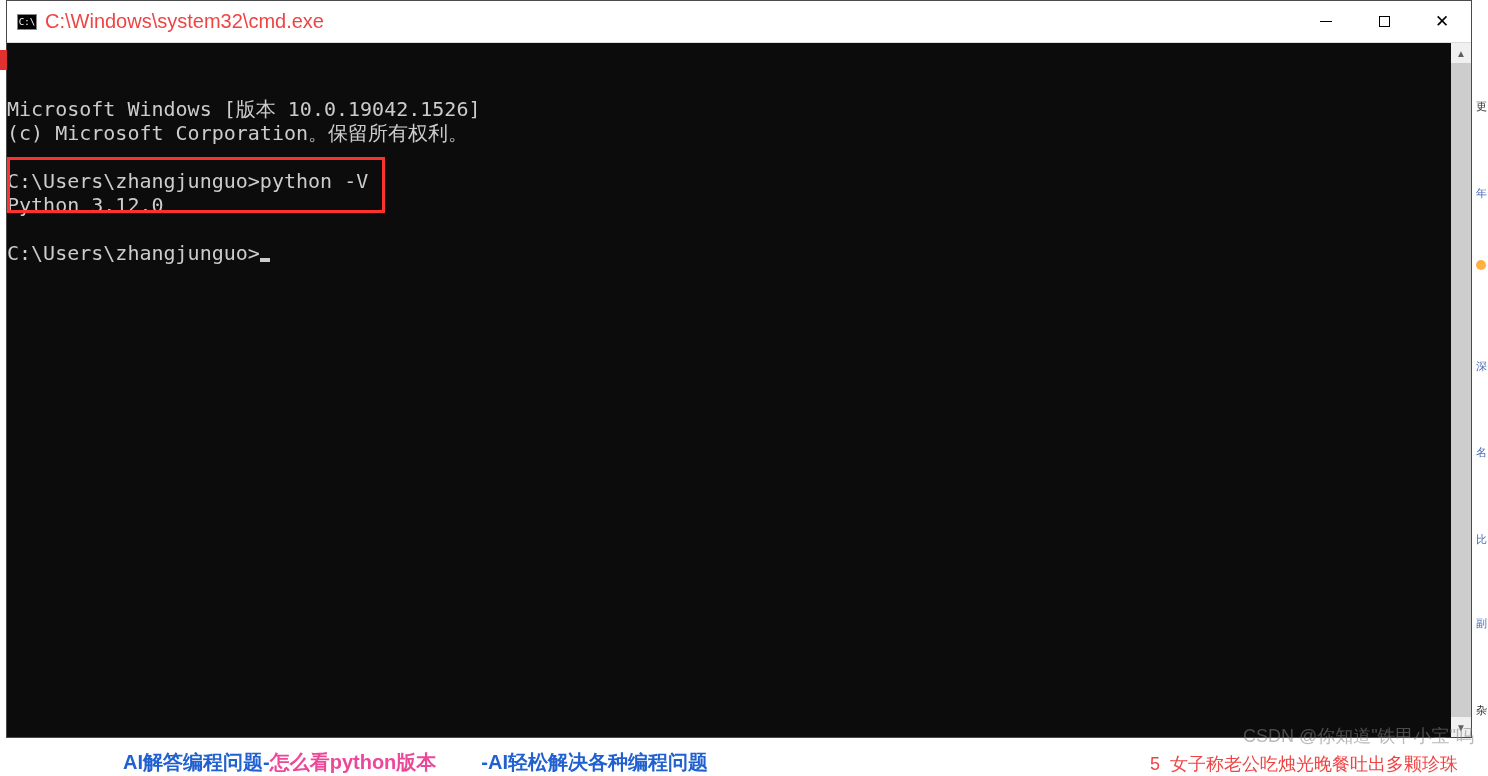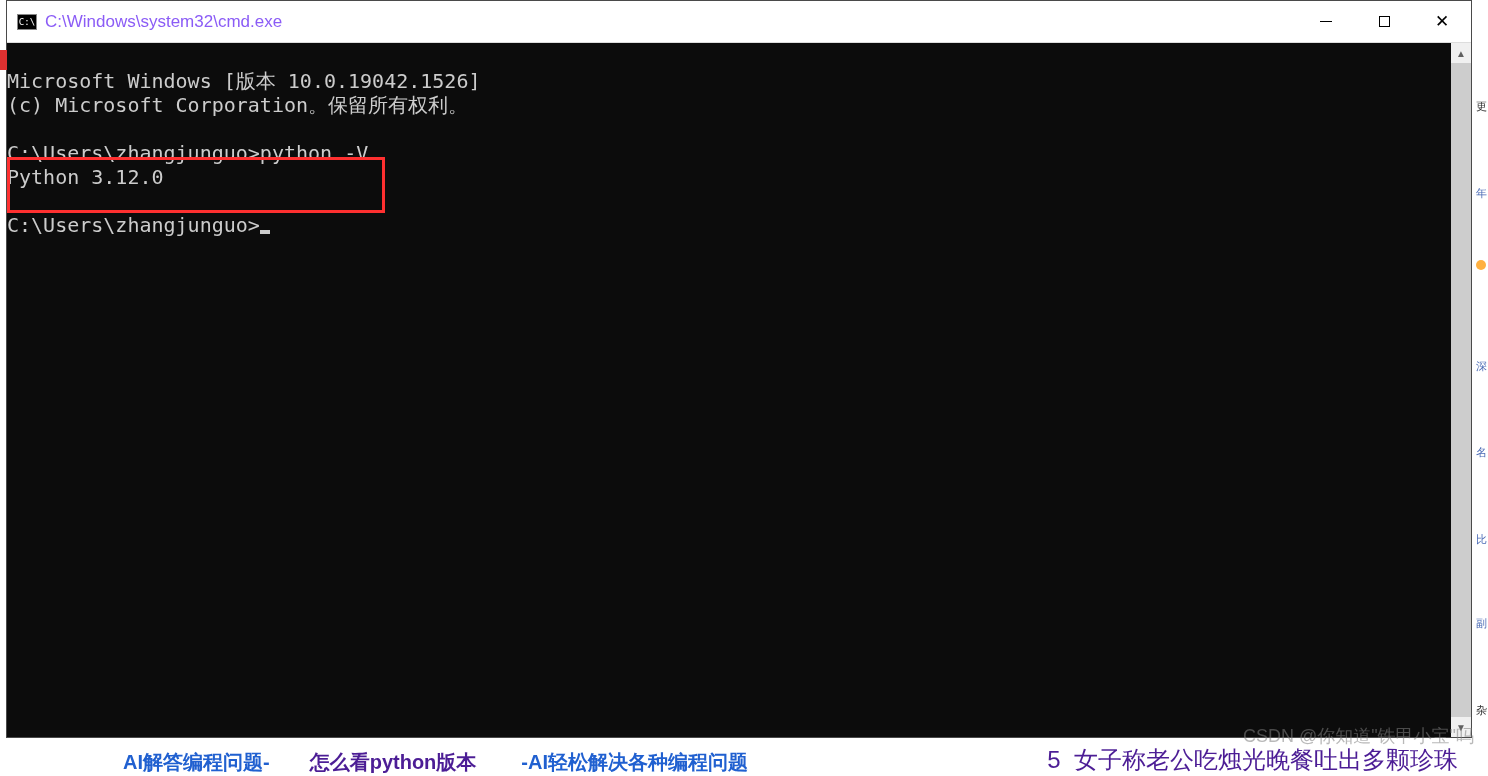--- a/index.html
+++ b/index.html
@@ -50,22 +50,22 @@
       color: #fff;
       font-size: 9px;
       font-family: monospace;
       display: inline-flex;
       align-items: center;
       justify-content: center;
       margin-right: 8px;
       border: 1px solid #888;
     }
     .titlebar-title {
-      font-size: 17px;
-      color: #8b5cf6;
+      font-size: 20px;
+      color: #ef4444;
       flex: 1;
     }
     .window-controls {
       display: flex;
       height: 100%;
     }
     .window-control {
       width: 58px;
       height: 100%;
       display: flex;
@@ -81,20 +81,21 @@
       position: relative;
       overflow: hidden;
     }
     .terminal-content {
       font-family: "NSimSun", "SimSun", Consolas, monospace;
       font-size: 20px;
       line-height: 24px;
       color: #cccccc;
       padding: 2px 0 0 0;
       white-space: pre;
+      margin-top: 28px;
     }
     .terminal-line {
       white-space: pre;
     }
     .red-box {
       position: absolute;
       left: 0px;
       top: 114px;
       width: 378px;
       height: 56px;
@@ -188,29 +189,28 @@
       bottom: 0;
       font-size: 20px;
       font-weight: bold;
       font-family: "Microsoft YaHei", sans-serif;
     }
     .bottom-text .blue {
       color: #2060d0;
       margin-left: 45px;
     }
     .bottom-text .red {
-      color: #4c1d95;
-      margin-left: 40px;
+      color: #ec4899;
     }
     .bottom-right-text {
       position: absolute;
       right: 30px;
       bottom: 0;
-      font-size: 24px;
-      color: #4c1d95;
+      font-size: 18px;
+      color: #ef4444;
       font-family: "Microsoft YaHei", sans-serif;
     }
     .minimize-line {
       width: 12px;
       height: 1.5px;
       background: #000;
     }
     .maximize-box {
       width: 11px;
       height: 11px;

